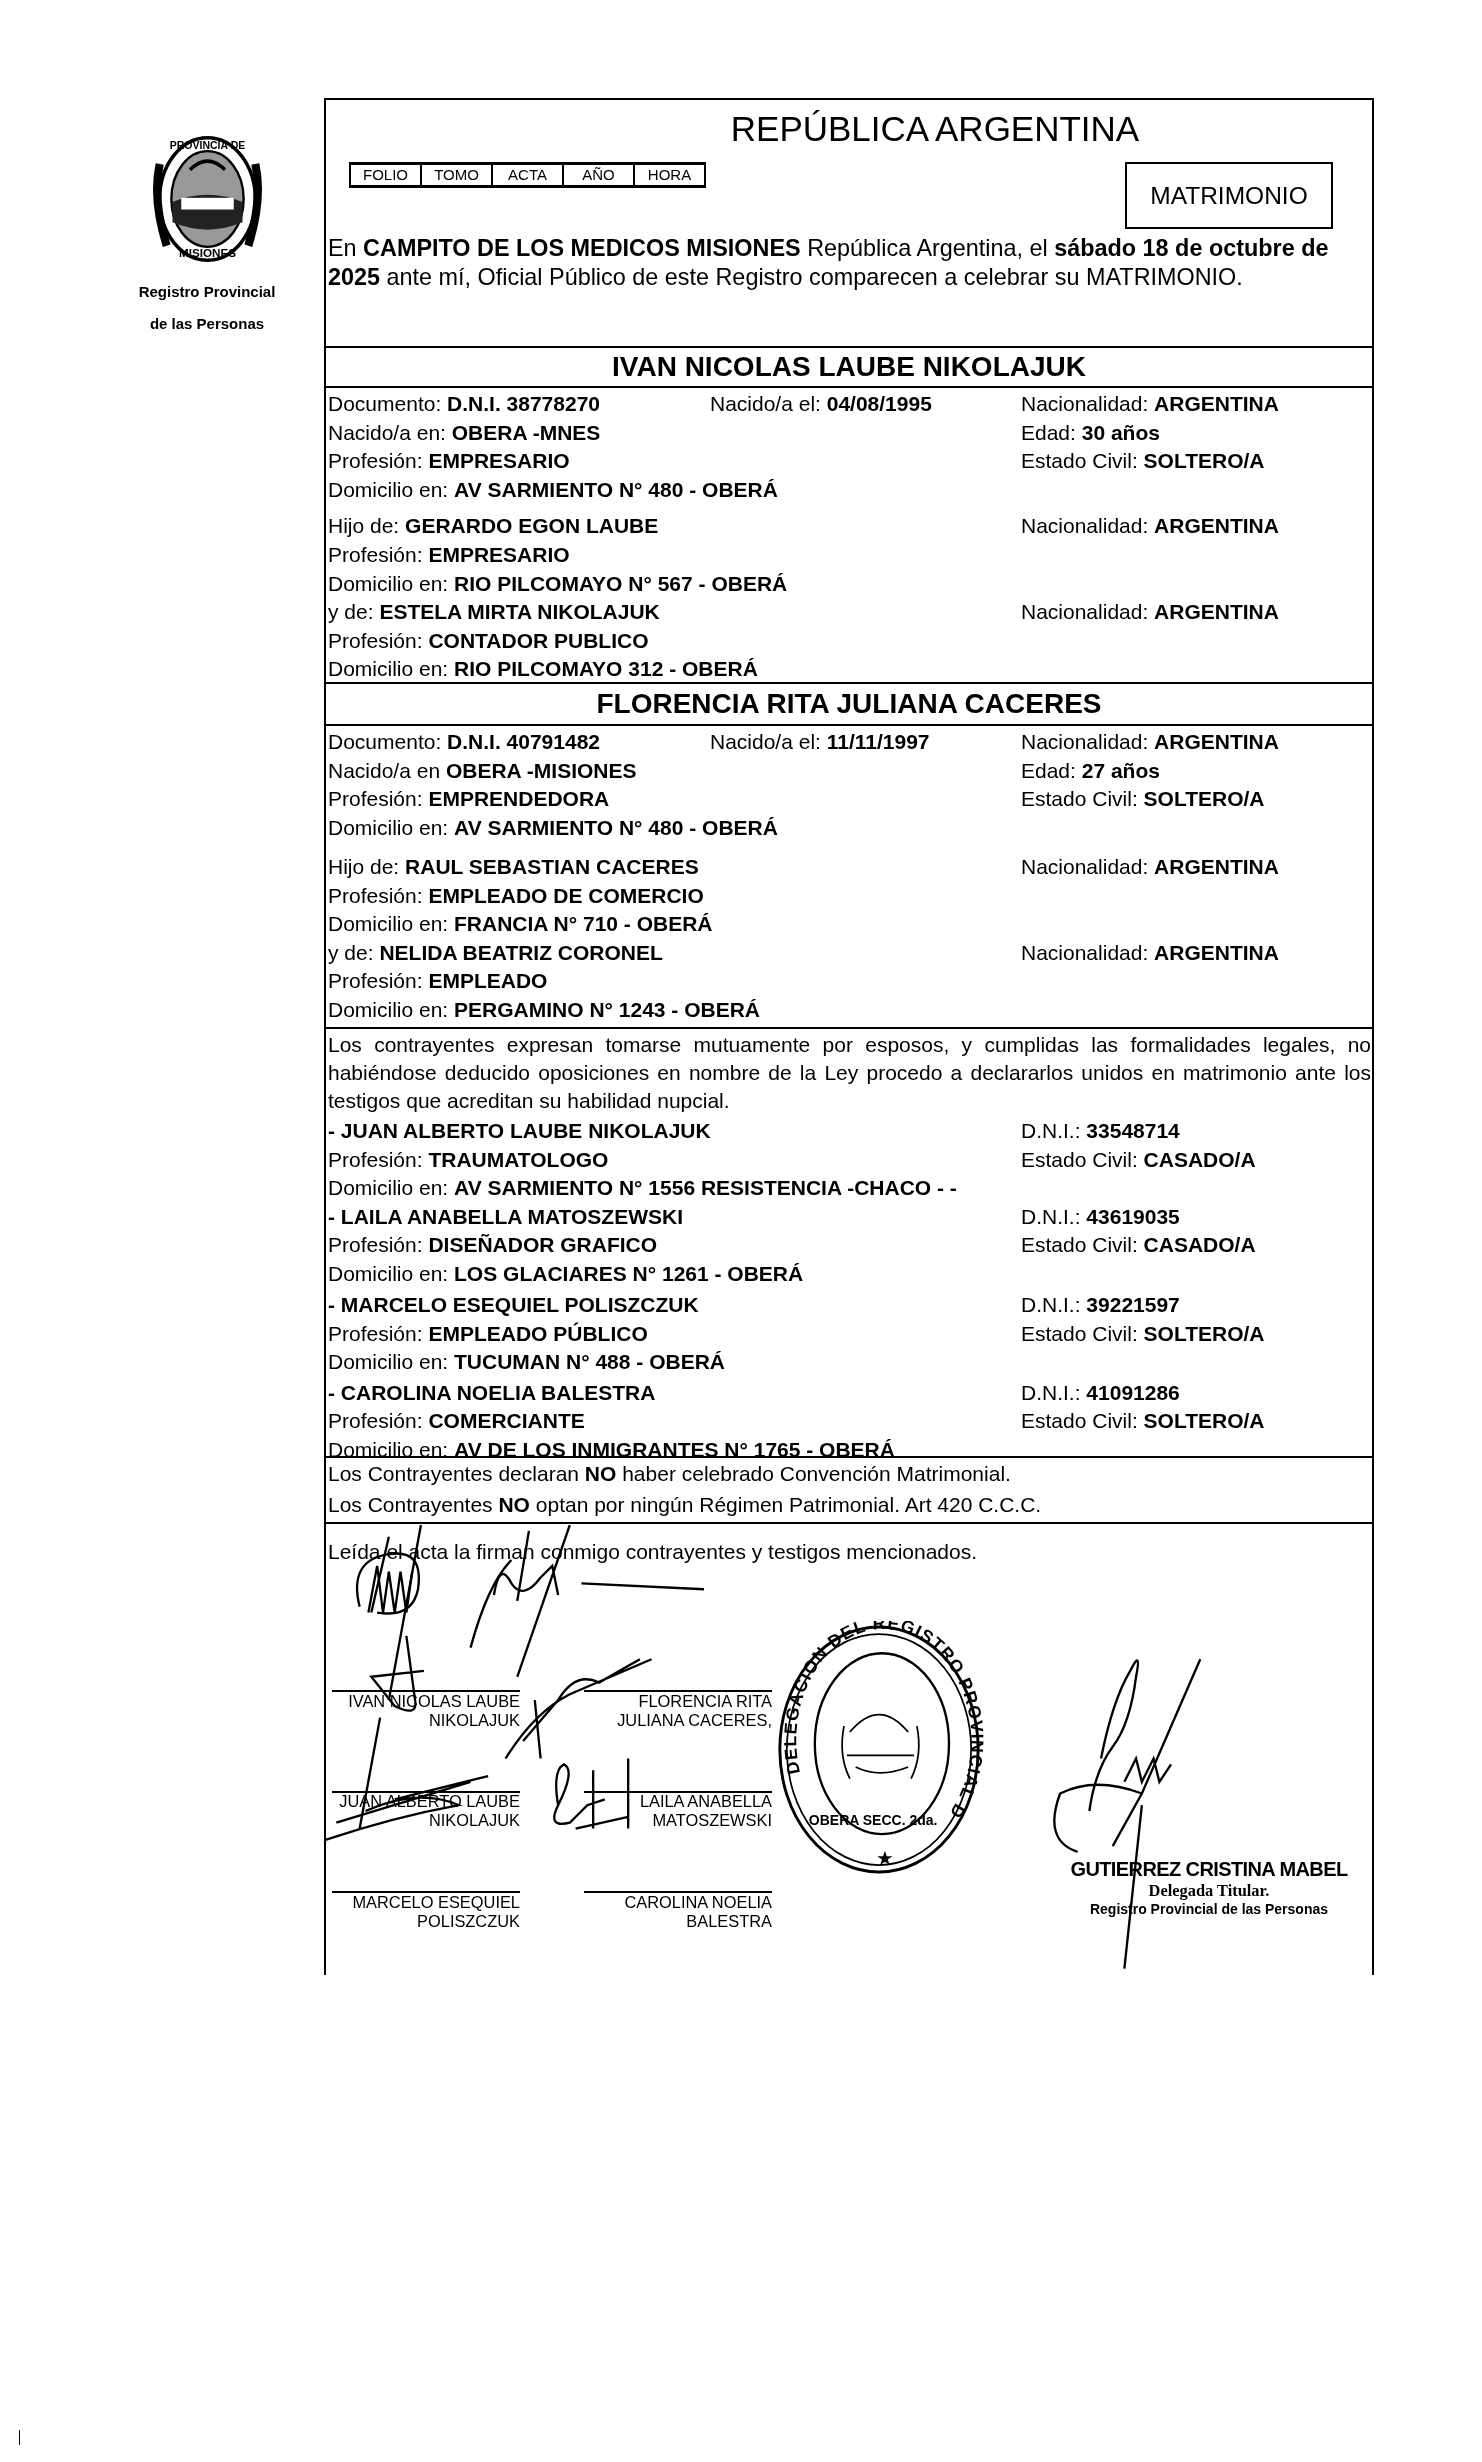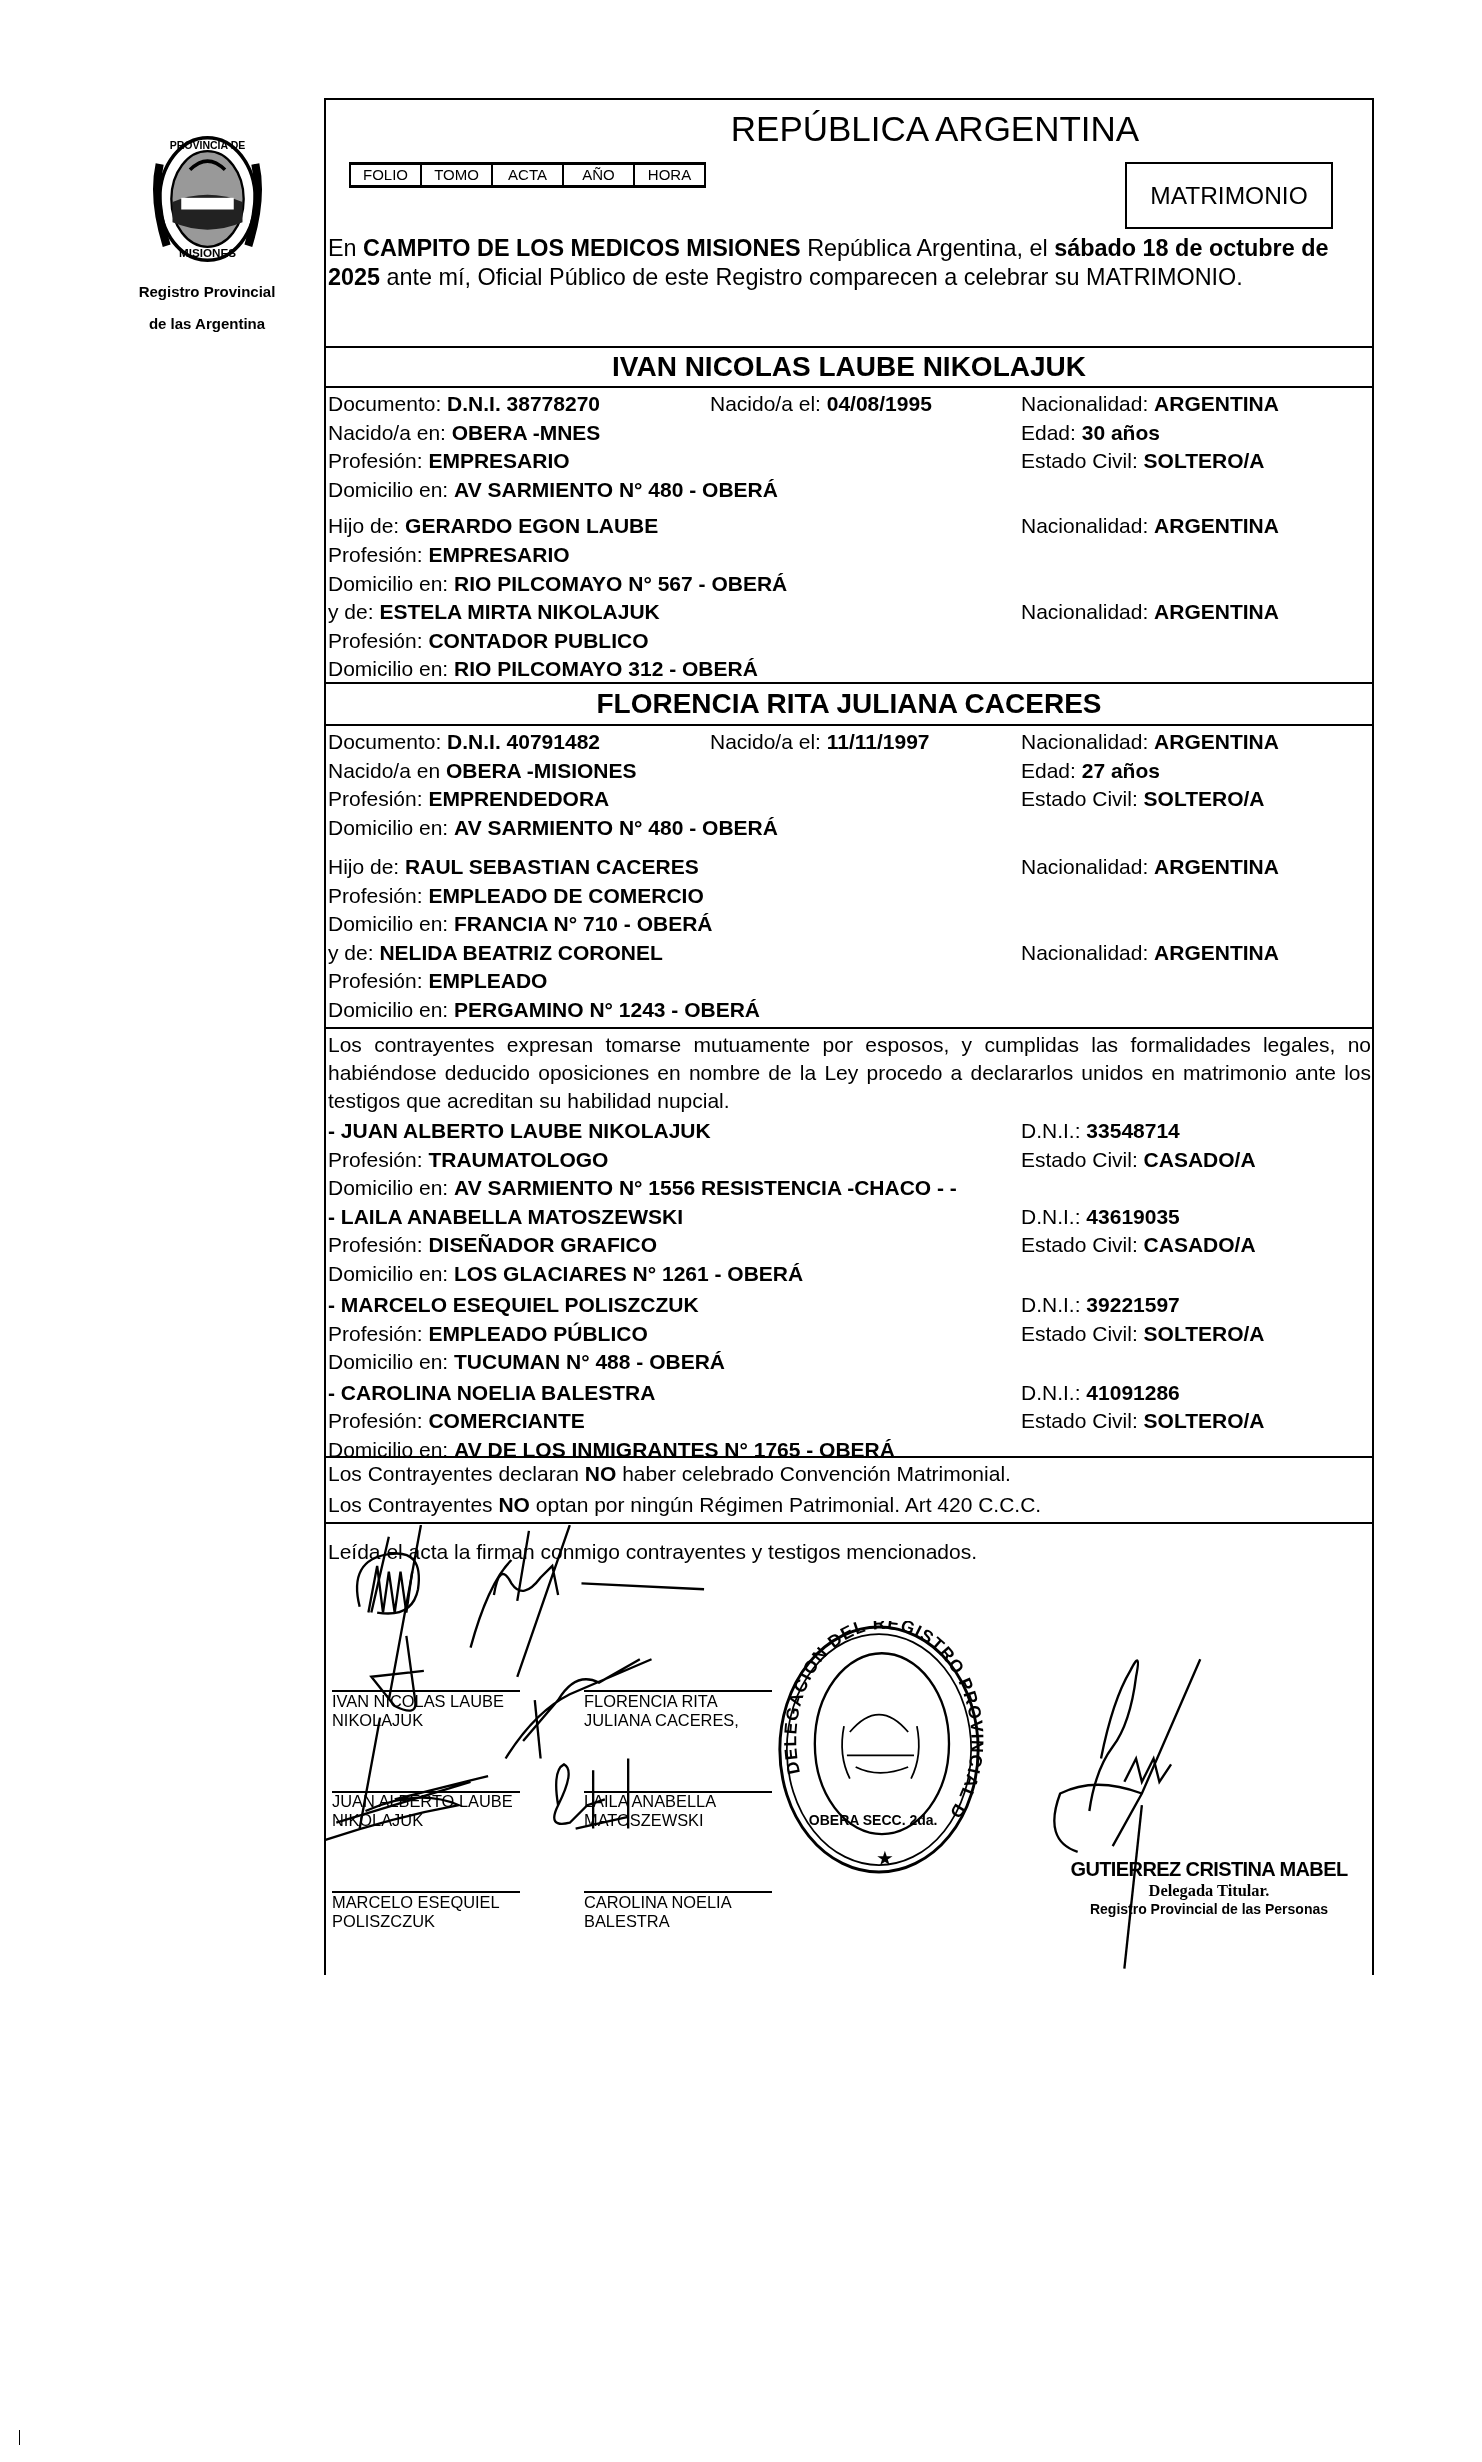--- a/index.html
+++ b/index.html
@@ -31,21 +31,21 @@
 
   .pname { position: absolute; left: 324px; width: 1050px; text-align: center; font-weight: bold; font-size: 28px; }
 
   .row { position: absolute; left: 328px; font-size: 21px; line-height: 28px; white-space: nowrap; }
   .col2 { position: absolute; left: 710px; font-size: 21px; line-height: 28px; white-space: nowrap; }
   .col3 { position: absolute; left: 1021px; font-size: 21px; line-height: 28px; white-space: nowrap; }
 
   #declaration { left: 328px; top: 1031px; width: 1043px; font-size: 21px; line-height: 28px; text-align: justify; }
 
   .sigline { position: absolute; height: 0; border-top: 2.9px solid #000; width: 188px; }
-  .signame { position: absolute; width: 188px; text-align: left; font-size: 16.4px; line-height: 18.7px; }
+  .signame { position: absolute; width: 188px; text-align: right; font-size: 16.4px; line-height: 18.7px; }
 
   #officer { left: 1063px; top: 1858px; width: 292px; text-align: center; }
   #officer .n { font-size: 20px; font-weight: bold; letter-spacing: -0.6px; }
   #officer .t { font-family: "Liberation Serif", serif; font-weight: bold; font-size: 16.4px; }
   #officer .r { font-size: 14px; font-weight: bold; }
 
   #seal { left: 774px; top: 1621px; }
 </style>
 </head>
 <body>
@@ -56,21 +56,21 @@
     <ellipse cx="100" cy="120" rx="62" ry="82" fill="#999" stroke="#000" stroke-width="4"></ellipse>
     <path d="M40 125 Q100 100 160 125 L160 160 Q100 185 40 160 Z" fill="#222"></path>
     <rect x="55" y="118" width="90" height="20" fill="#fff"></rect>
     <path d="M70 70 Q100 40 130 70" fill="none" stroke="#000" stroke-width="6"></path>
     <path d="M18 60 Q5 120 30 200" fill="none" stroke="#000" stroke-width="14"></path>
     <path d="M182 60 Q195 120 170 200" fill="none" stroke="#000" stroke-width="14"></path>
     <text x="100" y="35" text-anchor="middle" font-size="18" font-weight="bold" font-family="Liberation Sans, sans-serif">PROVINCIA DE</text>
     <text x="100" y="220" text-anchor="middle" font-size="20" font-weight="bold" font-family="Liberation Sans, sans-serif">MISIONES</text>
   </svg>
   <div class="cap">Registro Provincial</div>
-  <div class="cap">de las Argentina</div>
+  <div class="cap">de las Personas</div>
 </div>
 
 <div id="frame" class="abs"></div>
 
 <div id="title" class="abs">REPÚBLICA ARGENTINA</div>
 
 <table id="regtable" class="abs">
   <tbody>
   <tr class="labels">
     <td>FOLIO</td>

